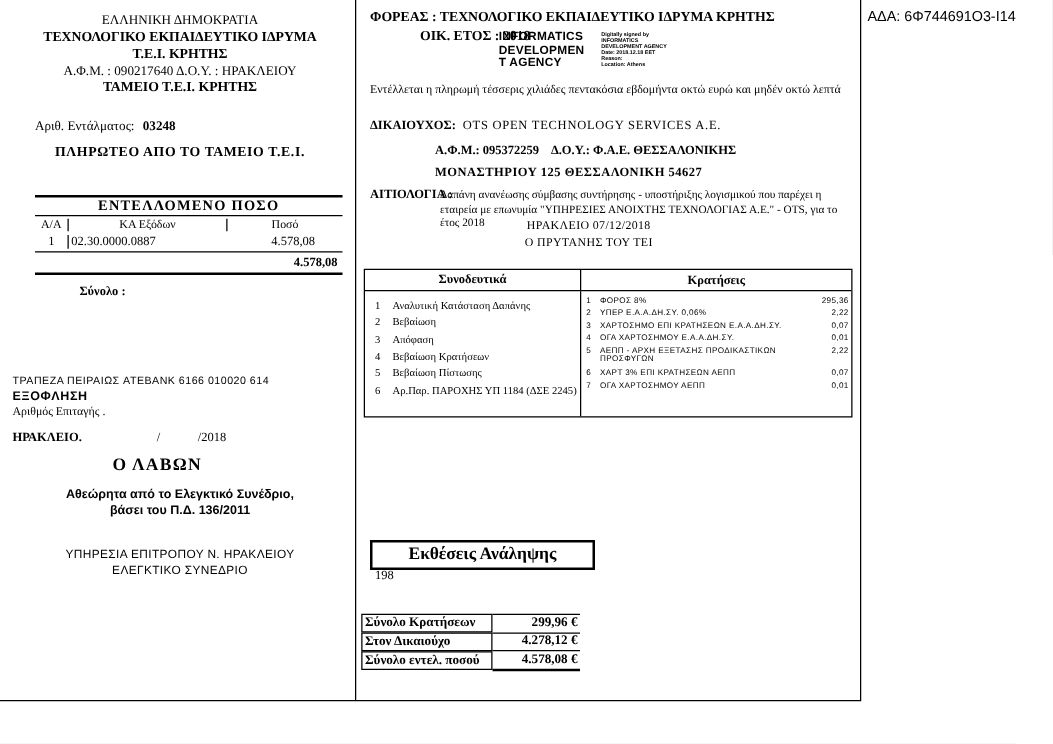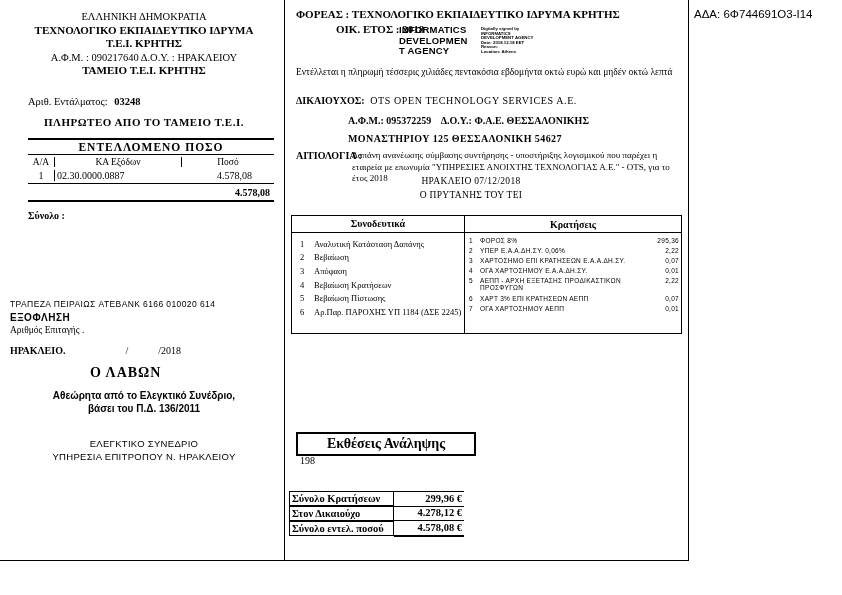--- a/index.html
+++ b/index.html
@@ -10,33 +10,33 @@
   .b{font-weight:bold;}
   .ctr{text-align:center;}
   .pre{white-space:pre;}
   .line-v{position:absolute;width:0;border-left:1px solid #000;}
   .line-h{position:absolute;height:0;border-top:1px solid #000;}
 
   
   .lhead{left:18px;top:10px;width:252px;text-align:center;font-size:11px;line-height:13.5px;}
   .lhead .l1{font-size:10.5px;text-align:center;}
   
-  .amt{left:28px;top:138px;width:246px;font-size:10px;}
+  .amt{left:28px;top:156px;width:246px;font-size:10px;}
   .amt-title{border-top:2px solid #000;border-bottom:1px solid #000;font-weight:bold;
              text-align:center;font-size:11.5px;padding:1px 0;letter-spacing:1px;}
   .amt-head{display:flex;font-size:9.5px;height:13px;align-items:center;}
   .amt-aa{width:26px;text-align:center;border-right:1px solid #000;}
   .amt-ka{flex:1;text-align:center;border-right:1px solid #000;}
   .amt-poso{width:92px;text-align:center;}
   .amt-row{display:flex;height:15px;align-items:center;}
   .amt-row .amt-ka{text-align:left;padding-left:2px;border-right:none;}
   .amt-row .amt-poso{text-align:right;padding-right:22px;}
   .amt-sum{display:flex;height:16px;align-items:center;border-top:1px solid #000;
            border-bottom:2px solid #000;font-weight:bold;}
-  .amt-sum .s-lbl{flex:1;text-align:left;padding-right:42px;font-size:10px;margin-top:47px;}
+  .amt-sum .s-lbl{flex:1;text-align:center;padding-right:42px;font-size:10px;margin-top:47px;}
   .amt-sum .s-val{width:92px;text-align:right;padding-right:4px;}
 
   
   .mt{left:291px;top:215px;width:389px;border:1px solid #000;}
   .mt-head{display:flex;border-bottom:1px solid #000;font-weight:bold;font-size:10px;height:16px;align-items:center;}
   .mt-hl{width:172px;text-align:center;border-right:1px solid #000;height:100%;line-height:16px;}
   .mt-hr{flex:1;text-align:center;}
   .mt-body{display:flex;min-height:100px;}
   .mt-left{width:172px;border-right:1px solid #000;padding:4px 0 4px 0;}
   .mt-lrow{font-size:8.5px;padding:1.8px 2px 1.8px 8px;display:flex;}
@@ -116,22 +116,22 @@
   </div>
 
   <div class="abs b" style="left:90px;top:365px;font-size:14px;letter-spacing:1px;">Ο ΛΑΒΩΝ</div>
 
   <div class="abs sans b ctr" style="left:18px;top:389px;width:252px;font-size:10px;line-height:13px;">
     <div>Αθεώρητα από το Ελεγκτικό Συνέδριο,</div>
     <div>βάσει του Π.Δ. 136/2011</div>
   </div>
 
   <div class="abs sans ctr" style="left:18px;top:438px;width:252px;font-size:9.5px;line-height:12.5px;letter-spacing:.3px;">
+    <div>ΥΠΗΡΕΣΙΑ ΕΠΙΤΡΟΠΟΥ Ν. ΗΡΑΚΛΕΙΟΥ</div>
     <div>ΕΛΕΓΚΤΙΚΟ ΣΥΝΕΔΡΙΟ</div>
-    <div>ΥΠΗΡΕΣΙΑ ΕΠΙΤΡΟΠΟΥ Ν. ΗΡΑΚΛΕΙΟΥ</div>
   </div>
 
   <div class="abs b" style="left:296px;top:8px;font-size:11px;">ΦΟΡΕΑΣ : ΤΕΧΝΟΛΟΓΙΚΟ ΕΚΠΑΙΔΕΥΤΙΚΟ ΙΔΡΥΜΑ ΚΡΗΤΗΣ</div>
   <div class="abs b" style="left:296px;top:23px;font-size:11px;margin-left:40px;">ΟΙΚ. ΕΤΟΣ : 2018</div>
 
   <div class="abs stamp-big">
     <div>INFORMATICS</div>
     <div>DEVELOPMEN</div>
     <div>T AGENCY</div>
   </div>

